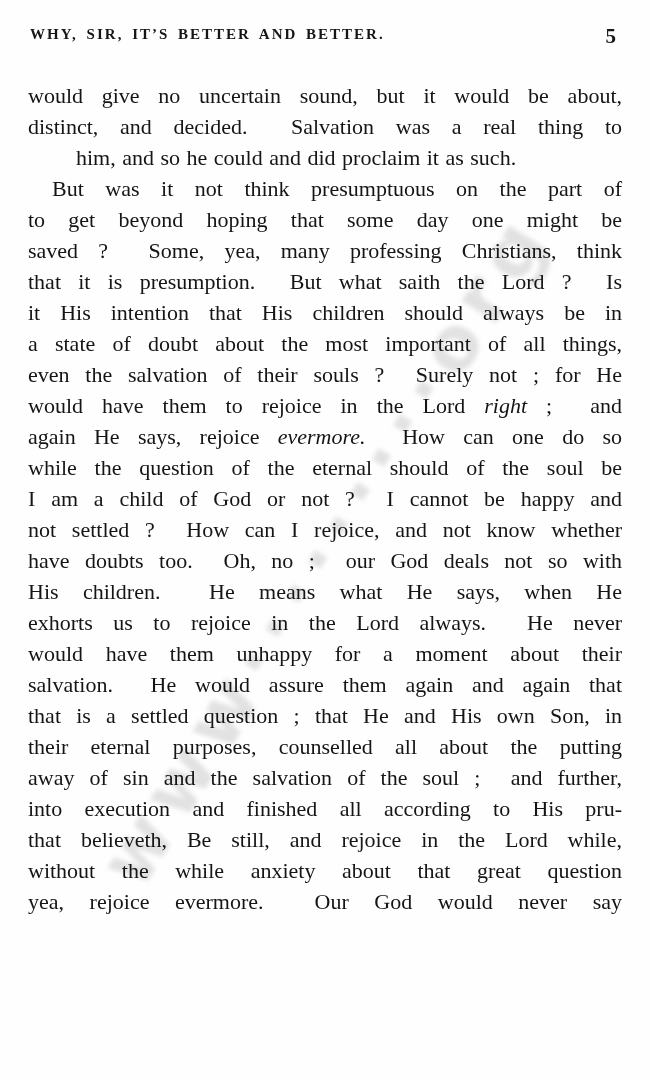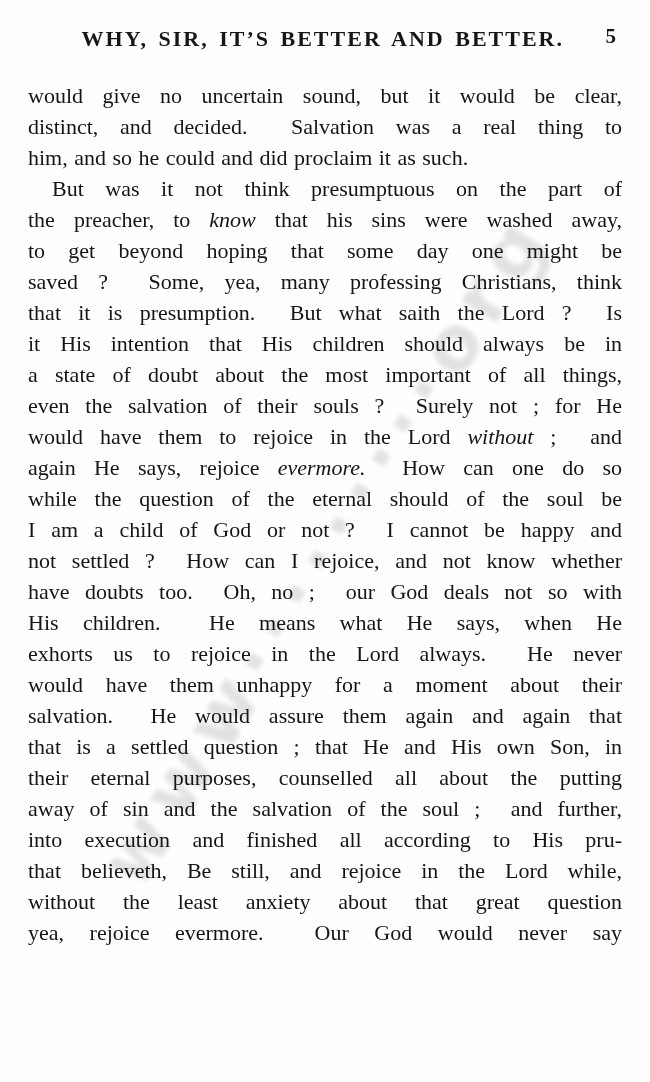--- a/index.html
+++ b/index.html
@@ -38,23 +38,23 @@
     top: 26px;
     left: 30px;
     right: 26px;
     height: 24px;
     z-index: 1;
   }
   .header-title {
     position: absolute;
     left: 0;
     right: 60px;
-    text-align: right;
+    text-align: left;
     font-weight: 700;
-    font-size: 22px;
+    font-size: 15px;
     letter-spacing: 2px;
     word-spacing: 3px;
     color: #161616;
     white-space: nowrap;
   }
   .page-number {
     position: absolute;
     right: 8px;
     top: -2px;
     font-weight: 700;
@@ -75,61 +75,61 @@
     text-align: justify;
     text-align-last: justify;
     word-spacing: 1px;
     color: #151515;
   }
   .line.indent {
     text-indent: 24px;
   }
   .line.end {
     text-align-last: left;
+    margin-left: 48px;
   }
   .line i {
     font-style: italic;
   }
 </style>
 </head>
 <body>
 
 <div class="page">
 
   <div class="watermark">www·········org</div>
 
   <div class="running-header">
     <div class="header-title">WHY, SIR, IT’S BETTER AND BETTER.</div>
     <div class="page-number">5</div>
   </div>
 
   <div class="page-body">
-      <div class="line"><span>would give no uncertain sound, but it would be clear,</span></div>
+      <div class="line"><span>would give no uncertain sound, but it would be about,</span></div>
       <div class="line"><span>distinct, and decided.&nbsp; Salvation was a real thing to</span></div>
       <div class="line end"><span>him, and so he could and did proclaim it as such.</span></div>
       <div class="line indent"><span>But was it not think presumptuous on the part of</span></div>
-      <div class="line"><span>the preacher, to </span><i>know</i><span> that his sins were washed away,</span></div>
       <div class="line"><span>to get beyond hoping that some day one might be</span></div>
       <div class="line"><span>saved&nbsp;?&nbsp; Some, yea, many professing Christians, think</span></div>
       <div class="line"><span>that it is presumption.&nbsp; But what saith the Lord&nbsp;?&nbsp; Is</span></div>
       <div class="line"><span>it His intention that His children should always be in</span></div>
       <div class="line"><span>a state of doubt about the most important of all things,</span></div>
       <div class="line"><span>even the salvation of their souls&nbsp;?&nbsp; Surely not&nbsp;; for He</span></div>
-      <div class="line"><span>would have them to rejoice in the Lord </span><i>without</i><span>&nbsp;;&nbsp; and</span></div>
+      <div class="line"><span>would have them to rejoice in the Lord </span><i>right</i><span>&nbsp;;&nbsp; and</span></div>
       <div class="line"><span>again He says, rejoice </span><i>evermore.</i><span>&nbsp; How can one do so</span></div>
       <div class="line"><span>while the question of the eternal should of the soul be</span></div>
       <div class="line"><span>I am a child of God or not&nbsp;?&nbsp; I cannot be happy and</span></div>
       <div class="line"><span>not settled&nbsp;?&nbsp; How can I rejoice, and not know whether</span></div>
       <div class="line"><span>have doubts too.&nbsp; Oh, no&nbsp;;&nbsp; our God deals not so with</span></div>
       <div class="line"><span>His children.&nbsp; He means what He says, when He</span></div>
       <div class="line"><span>exhorts us to rejoice in the Lord always.&nbsp; He never</span></div>
       <div class="line"><span>would have them unhappy for a moment about their</span></div>
       <div class="line"><span>salvation.&nbsp; He would assure them again and again that</span></div>
       <div class="line"><span>that is a settled question&nbsp;; that He and His own Son, in</span></div>
       <div class="line"><span>their eternal purposes, counselled all about the putting</span></div>
       <div class="line"><span>away of sin and the salvation of the soul&nbsp;;&nbsp; and further,</span></div>
       <div class="line"><span>into execution and finished all according to His pru-</span></div>
       <div class="line"><span>that believeth, Be still, and rejoice in the Lord while,</span></div>
-      <div class="line"><span>without the least anxiety about that great question</span></div>
+      <div class="line"><span>without the while anxiety about that great question</span></div>
       <div class="line"><span>yea, rejoice evermore.&nbsp; Our God would never say</span></div>
     </div>
 
 </div>
 
 </body></html>

